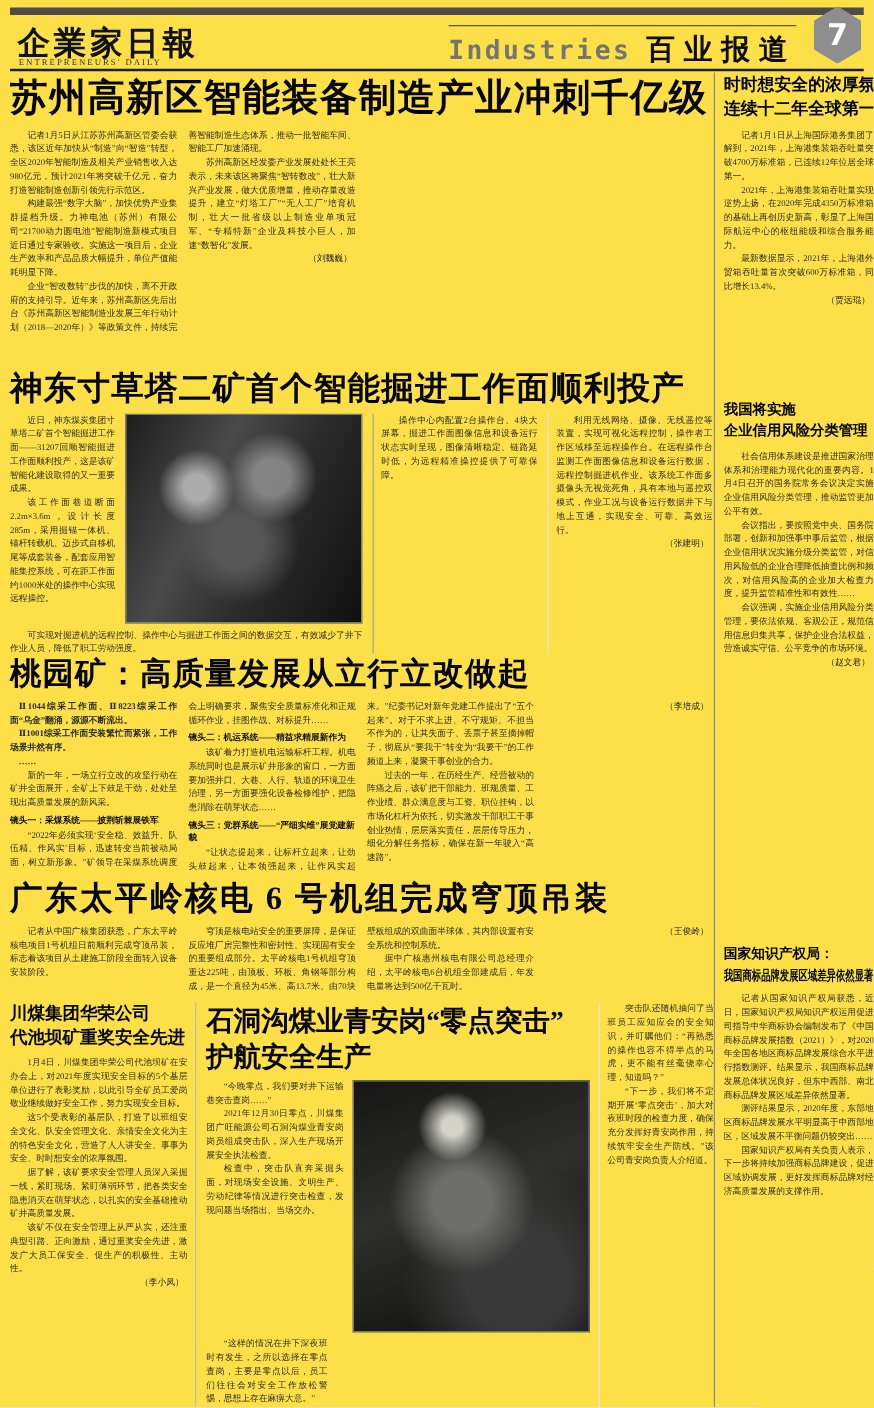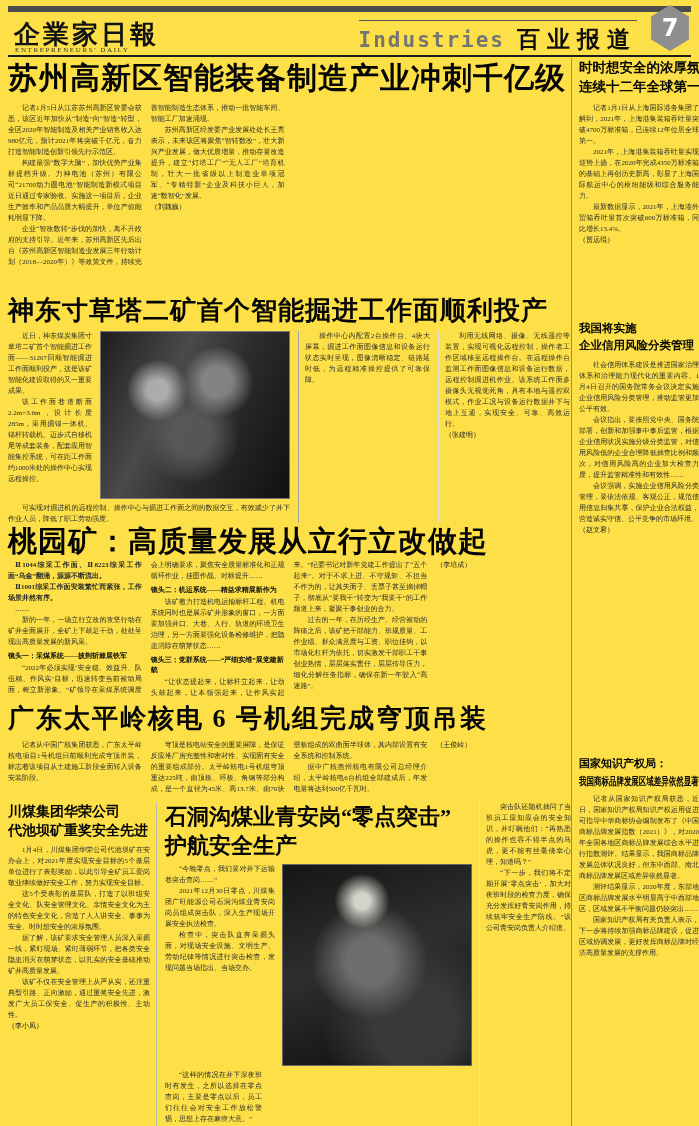--- a/index.html
+++ b/index.html
@@ -15,40 +15,40 @@
   .sec-en{font-family:"DejaVu Sans Mono","Liberation Mono",monospace;font-size:21px;color:#747474;letter-spacing:2px;font-weight:bold;}
   .sec-cn{font-size:23px;font-weight:bold;color:#0d0d0d;letter-spacing:7px;margin-left:8px;}
   .badge{position:absolute;right:0;top:-8px;width:42px;height:46px;background:#8e8e8e;
          clip-path:polygon(50% 0,95% 25%,95% 75%,50% 100%,5% 75%,5% 25%);
          display:flex;align-items:center;justify-content:center;}
   .badge span{color:#fff;font-size:24px;font-weight:bold;font-family:"DejaVu Sans",sans-serif;}
   
   .para{margin:0;text-indent:2em;font-size:7px;line-height:11px;text-align:justify;color:#2b2b2b;}
   .para.bold{font-weight:bold;text-indent:1em;}
   .subhead{margin:3px 0 2px 0;font-size:7px;line-height:10px;font-weight:bold;color:#111;}
-  .byline{font-size:7px;line-height:11px;color:#222;padding-right:3px;}
+  .byline{font-size:7px;line-height:11px;text-align:right;color:#222;padding-right:3px;}
   .cols4{column-count:4;column-gap:9px;column-fill:auto;overflow:hidden;}
   .headline{font-weight:bold;color:#050505;white-space:nowrap;}
   
   .a1-head{position:absolute;left:8px;top:58px;width:562px;font-size:30px;letter-spacing:1px;}
   .a1-body{position:absolute;left:8px;top:103px;width:562px;height:185px;}
   .a2-head{position:absolute;left:8px;top:293px;width:562px;font-size:26px;letter-spacing:1px;}
   .a2-body{position:absolute;left:8px;top:331px;width:562px;height:192px;display:grid;
            grid-template-columns:84px 190px 132px 132px;grid-template-rows:168px auto;gap:4px 8px;}
   .a2-c1{grid-column:1;grid-row:1/3;overflow:hidden;}
   .photo1{grid-column:2;grid-row:1;background:
       radial-gradient(circle at 30% 35%, rgba(190,190,190,.85) 0 6%, transparent 18%),
       radial-gradient(circle at 62% 30%, rgba(150,150,150,.8) 0 9%, transparent 22%),
       radial-gradient(circle at 48% 62%, rgba(90,90,90,.9) 0 14%, transparent 34%),
       linear-gradient(115deg,#1d1d1d 0%,#4a4a4a 35%,#2c2c2c 60%,#101010 100%);
       border:1px solid #777;}
   .a2-under{grid-column:1/3;grid-row:2;overflow:hidden;}
   .a2-c3{grid-column:3;grid-row:1/3;overflow:hidden;border-left:1px solid #a3a3a3;padding-left:6px;}
   .a2-c4{grid-column:4;grid-row:1/3;overflow:hidden;border-left:1px solid #e2e2e0;padding-left:6px;}
-  .a3-head{position:absolute;left:8px;top:522px;width:562px;font-size:29px;letter-spacing:1px;}
+  .a3-head{position:absolute;left:8px;top:522px;width:562px;font-size:25px;letter-spacing:1px;}
   .a3-body{position:absolute;left:8px;top:560px;width:562px;height:140px;}
   .a4-head{position:absolute;left:8px;top:701px;width:562px;font-size:26px;letter-spacing:2px;}
   .a4-body{position:absolute;left:8px;top:740px;width:562px;height:58px;}
   
   .bottom{position:absolute;left:8px;top:802px;width:562px;height:324px;display:flex;}
   .b-left{width:150px;border-right:1px solid #bdbdb8;padding-right:6px;overflow:hidden;}
   .b-left-head{font-size:14px;line-height:19px;font-weight:bold;color:#050505;margin-bottom:5px;}
   .b-mid{width:405px;margin-left:8px;display:grid;
          grid-template-columns:110px 190px 92px;grid-template-rows:auto 1fr auto;gap:4px 7px;}
   .b-mid-head{grid-column:1/3;grid-row:1;font-size:22px;line-height:29px;font-weight:bold;color:#050505;white-space:nowrap;}

